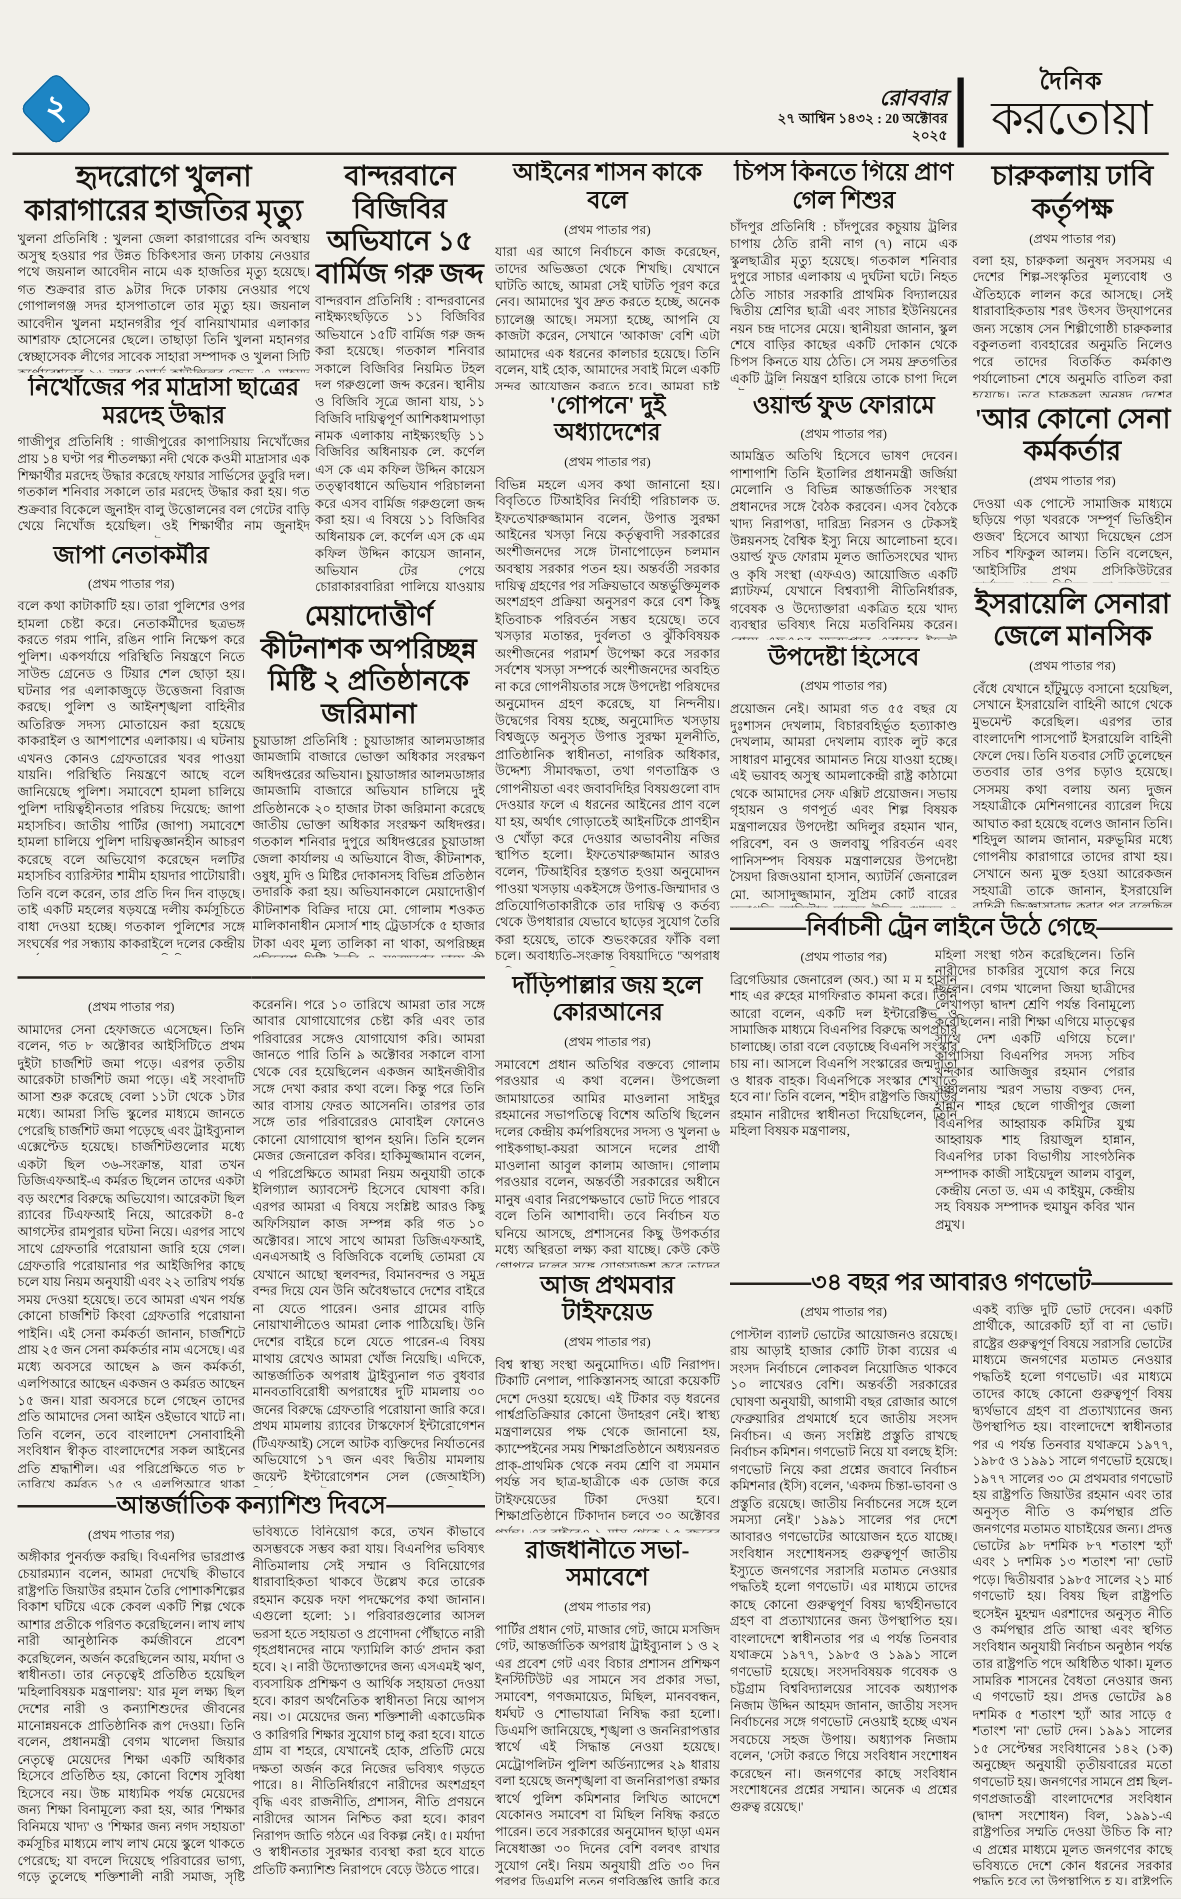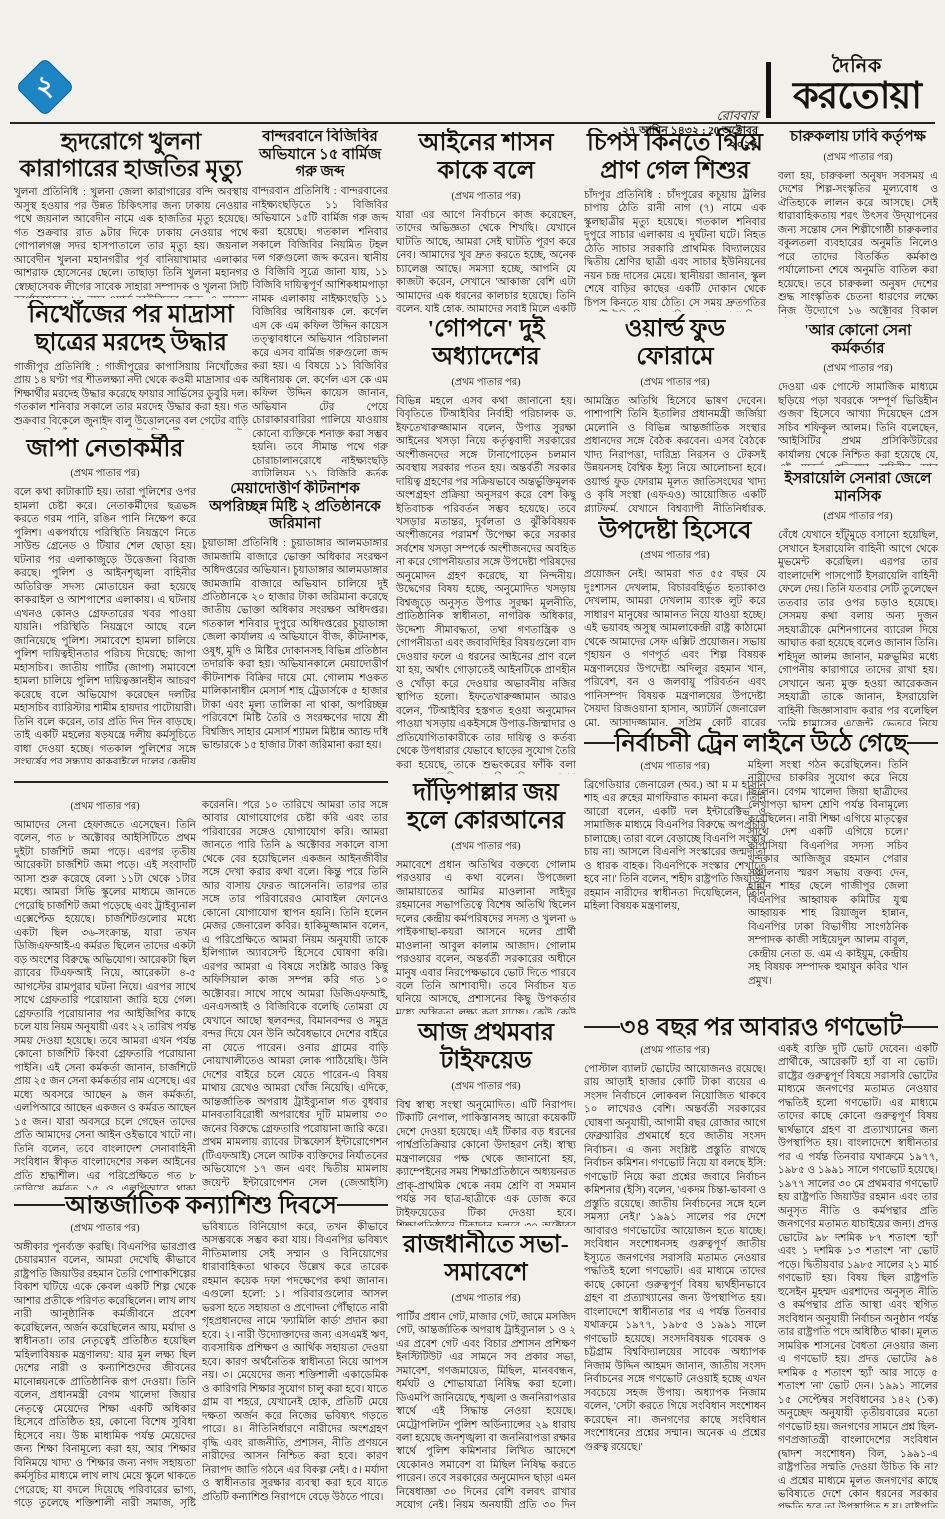--- a/index.html
+++ b/index.html
@@ -4,33 +4,33 @@
 <style>
   html,body{margin:0;padding:0;background:#d8d6d0;}
   .page{position:relative;width:945px;height:1519px;margin:0 auto;background:#f2f0ea;
         font-family:"Liberation Serif","DejaVu Serif",serif;color:#17140f;overflow:hidden;}
   
   .badge{position:absolute;left:24px;top:66px;width:42px;height:42px;background:#1d85c4;
          transform:rotate(45deg);border-radius:7px;box-shadow:0 0 0 1px #13679c inset;}
   .badge span{position:absolute;left:0;top:0;width:42px;height:42px;display:flex;align-items:center;
          justify-content:center;transform:rotate(-45deg);color:#fff;font-size:27px;font-weight:bold;}
   .dateblock{position:absolute;left:598px;top:68px;width:160px;text-align:right;line-height:1.25;}
-  .day{font-size:13px;font-weight:normal;font-style:italic;margin-top:40px;}
+  .day{font-size:17px;font-weight:bold;font-style:italic;}
   .date{font-size:11px;font-weight:bold;}
   .mast-bar{position:absolute;left:766px;top:62px;width:5px;height:56px;background:#111;}
   .mast{position:absolute;left:776px;top:56px;width:162px;text-align:center;line-height:1;}
   .mast-top{font-size:19px;font-weight:bold;letter-spacing:1px;}
-  .mast-main{font-size:37px;font-weight:700;letter-spacing:-1px;margin-top:2px;}
+  .mast-main{font-size:37px;font-weight:400;letter-spacing:-1px;margin-top:2px;}
   .header-rule{position:absolute;left:10px;right:10px;top:122px;border-top:2px solid #26221c;}
   
   .block{position:absolute;overflow:hidden;}
   .hl{font-weight:bold;text-align:center;margin:0 0 3px 0;line-height:1.18;}
   .hl-xl{font-size:23px;}
-  .hl-lg{font-size:24px;}
-  .hl-md{font-size:15px;}
+  .hl-lg{font-size:19px;}
+  .hl-md{font-size:22px;}
   .note{text-align:center;font-size:10px;margin:0 0 3px 0;}
   .body{font-size:10.3px;line-height:1.31;text-align:justify;
         font-family:"Liberation Serif","DejaVu Serif",serif;}
   .span-head{position:absolute;display:flex;align-items:center;gap:0;}
   .span-head .hl{white-space:nowrap;margin:0;}
   .rule{flex:1;border-top:2px solid #26221c;height:0;}
 </style>
 </head>
 <body>
 

